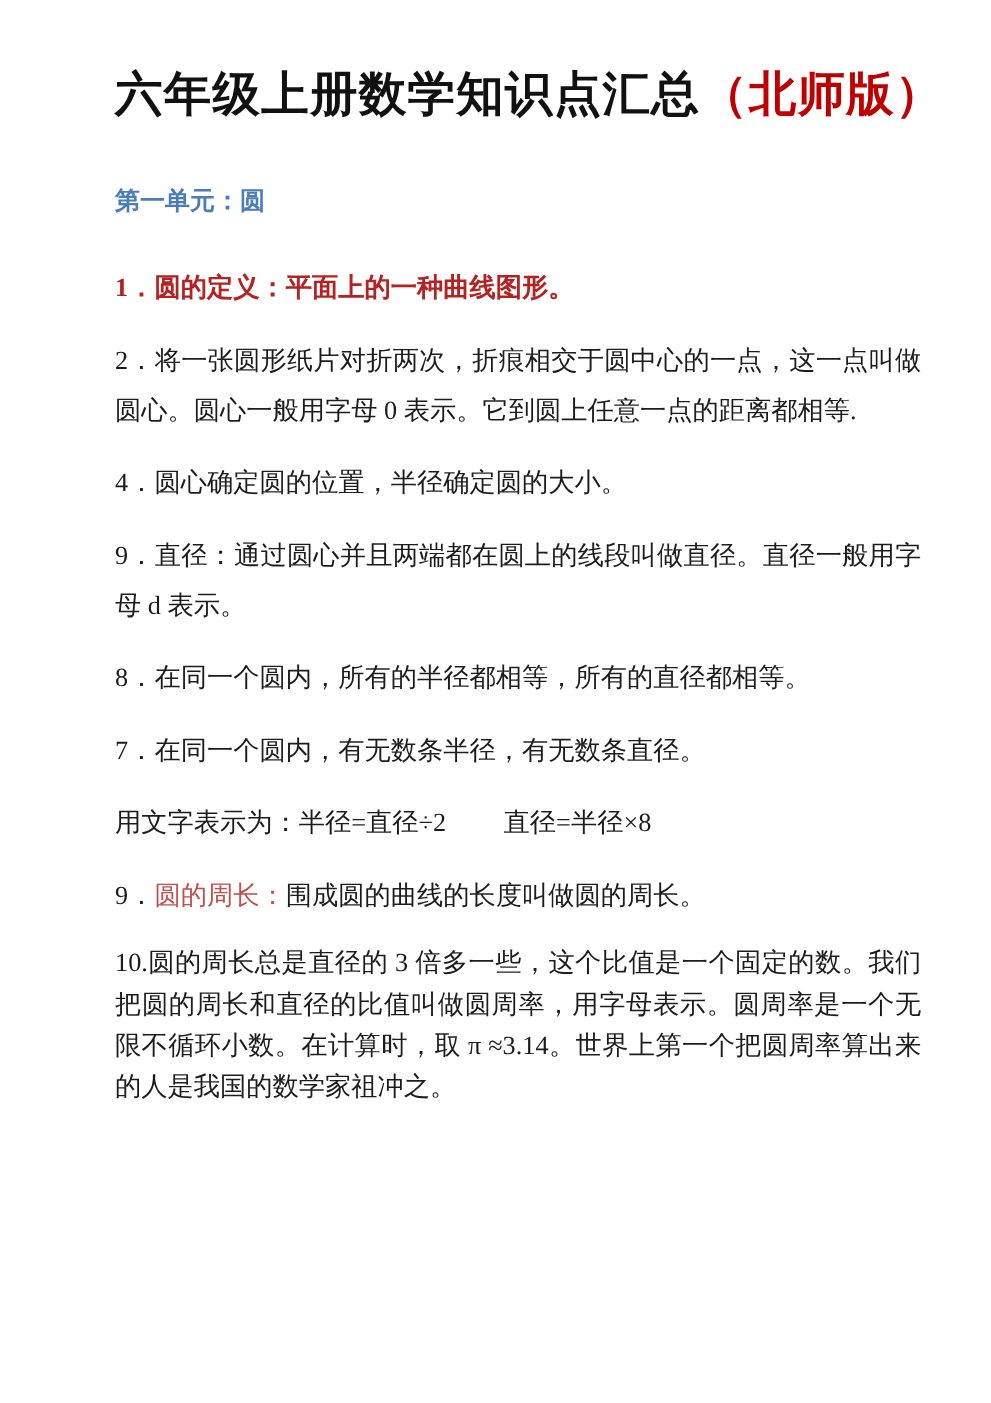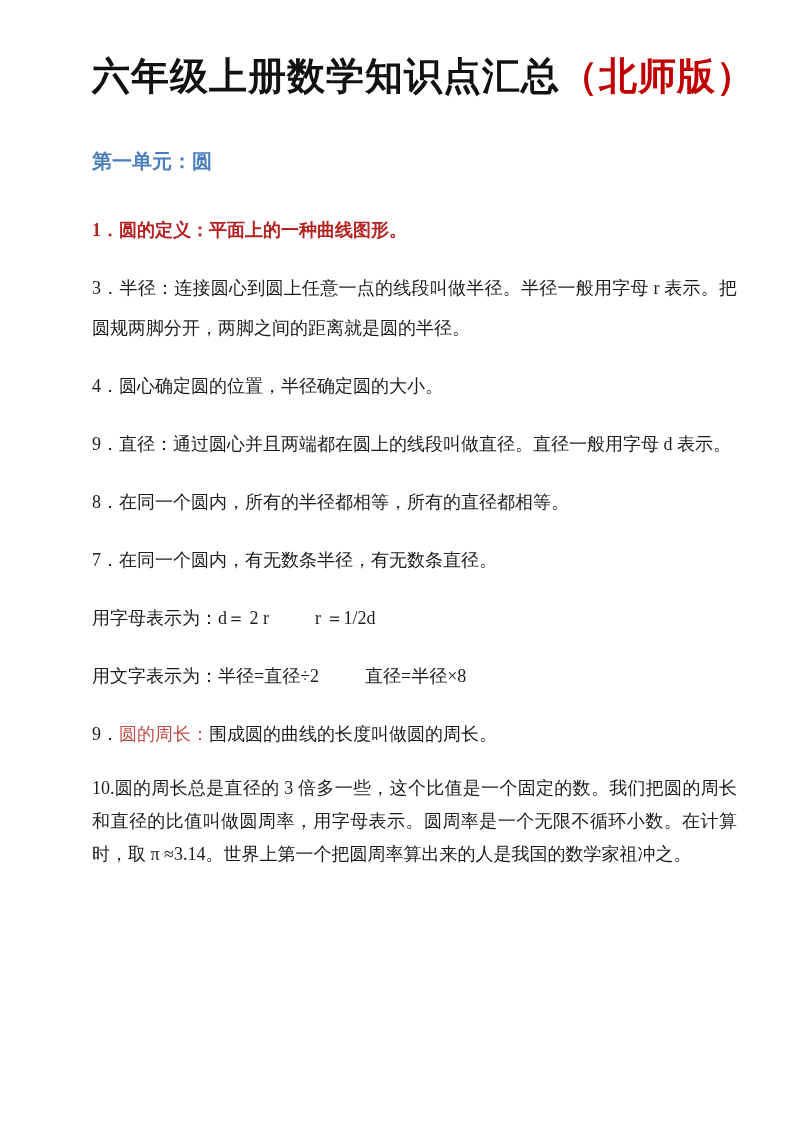--- a/index.html
+++ b/index.html
@@ -34,21 +34,21 @@
     color: #c00000;
   }
   .section-heading {
     font-size: 20px;
     line-height: 30px;
     font-weight: 700;
     color: #4a7ebb;
     margin: 0 0 34px 0;
   }
   .para {
-    font-size: 18px;
+    font-size: 21px;
     line-height: 40px;
     margin: 0 0 18px 0;
     text-align: justify;
     text-justify: inter-character;
   }
   .para.red-bold {
     color: #b42222;
     font-weight: 700;
   }
   .para.tight {
@@ -67,33 +67,32 @@
 <body>
 
 <div class="page">
 
   <h1 class="doc-title"><span>六年级上册数学知识点汇总</span><span class="edition">（北师版）</span></h1>
 
   <h2 class="section-heading">第一单元：圆</h2>
 
   <p class="para red-bold">1．圆的定义：平面上的一种曲线图形。</p>
 
+  <p class="para">2．将一张圆形纸片对折两次，折痕相交于圆中心的一点，这一点叫做圆心。圆心一般用字母 0 表示。它到圆上任意一点的距离都相等.</p>
 
-  <p class="para">3．半径：连接圆心到圆上任意一点的线段叫做半径。半径一般用字母 r 表示。把圆规两脚分开，两脚之间的距离就是圆的半径。</p>
 
   <p class="para">4．圆心确定圆的位置，半径确定圆的大小。</p>
 
   <p class="para">9．直径：通过圆心并且两端都在圆上的线段叫做直径。直径一般用字母 d 表示。</p>
 
   <p class="para">8．在同一个圆内，所有的半径都相等，所有的直径都相等。</p>
 
   <p class="para">7．在同一个圆内，有无数条半径，有无数条直径。</p>
 
 
-  <p class="para"><span>用字母表示为：</span><span>d＝ 2 r</span><span class="expr-gap">r ＝1/2d</span></p>
 
   <p class="para"><span>用文字表示为：</span><span>半径=直径÷2</span><span class="expr-gap">直径=半径×8</span></p>
 
   <p class="para"><span>9．</span><span class="term-red">圆的周长：</span><span>围成圆的曲线的长度叫做圆的周长。</span></p>
 
   <p class="para tight">10.圆的周长总是直径的 3 倍多一些，这个比值是一个固定的数。我们把圆的周长和直径的比值叫做圆周率，用字母表示。圆周率是一个无限不循环小数。在计算时，取 π ≈3.14。世界上第一个把圆周率算出来的人是我国的数学家祖冲之。</p>
 
 </div>
 
 </body></html>

